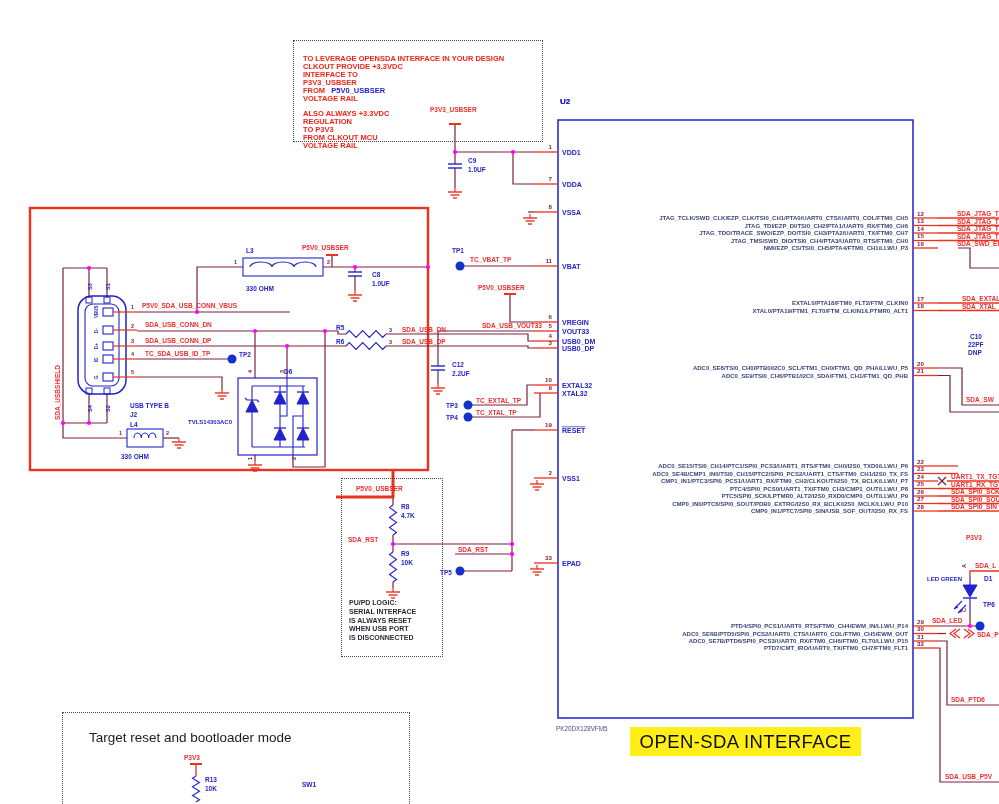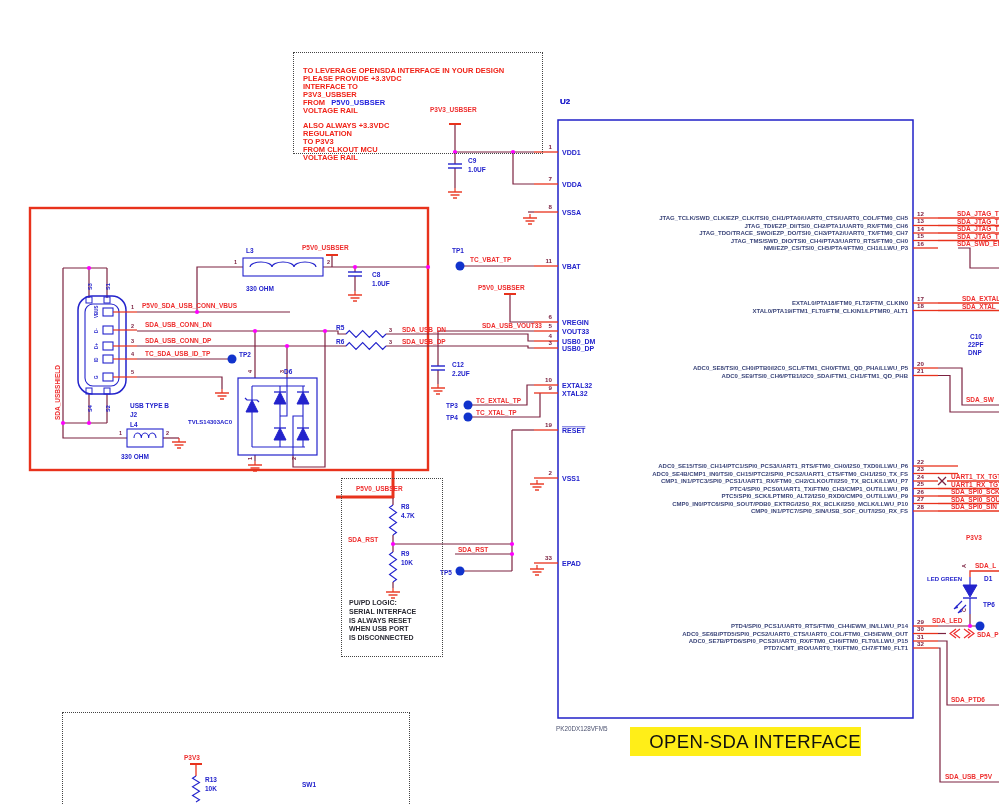--- a/index.html
+++ b/index.html
@@ -1,29 +1,29 @@
 <!DOCTYPE html>
 <html><head>
 <meta charset="utf-8">
 <style>
   html,body{margin:0;padding:0;background:#ffffff;}
   .canvas{position:relative;width:999px;height:804px;background:#fff;overflow:hidden;
           font-family:"Liberation Sans",sans-serif;}
   svg{position:absolute;left:0;top:0;}
   .note{position:absolute;border:1px dotted #444;box-sizing:border-box;background:transparent;}
-  #design-note{left:293px;top:52px;width:250px;height:102px;padding:14px 4px 0 9px;
+  #design-note{left:293px;top:40px;width:250px;height:102px;padding:14px 4px 0 9px;
                font-size:7.5px;line-height:7.9px;color:#f02318;font-weight:bold;letter-spacing:0;}
   #design-note .blank{height:7.9px;}
   #design-note .bluenet{color:#2222dd;}
   #pupd-note{left:341px;top:478px;width:102px;height:179px;padding:120px 2px 0 7px;
              font-size:7px;line-height:8.8px;color:#2a2a33;font-weight:bold;}
   #button-note{left:62px;top:712px;width:348px;height:110px;padding:17px 4px 0 26px;
                font-size:13.5px;line-height:16px;color:#1c1c1c;}
   #title-badge{position:absolute;left:630px;top:727px;width:231px;height:29px;background:#ffee18;
-               color:#101010;font-size:18.5px;line-height:29px;text-align:right;letter-spacing:0.4px;}
+               color:#101010;font-size:18.5px;line-height:29px;text-align:center;letter-spacing:0.4px;}
   #part-label{position:absolute;left:556px;top:725px;font-size:6.3px;color:#4c5270;}
 </style>
 </head>
 <body>
 
 <div class="canvas">
 
   <svg id="schsvg" width="999" height="804" viewBox="0 0 999 804">
       <rect x="30" y="208" width="398" height="262" fill="none" stroke="#e8321c" stroke-width="2.4"></rect>
       <polyline points="393,470 393,498" fill="none" stroke="#e8321c" stroke-width="3"></polyline>
@@ -422,21 +422,21 @@
       <text x="252" y="460" fill="#7c2240" font-size="5.5" font-family="&quot;Liberation Sans&quot;,sans-serif" text-anchor="start" font-weight="bold" transform="rotate(-90 252 460)">1</text>
       <text x="296" y="460" fill="#7c2240" font-size="5.5" font-family="&quot;Liberation Sans&quot;,sans-serif" text-anchor="start" font-weight="bold" transform="rotate(-90 296 460)">2</text>
       <text x="389" y="332" fill="#7c2240" font-size="5.5" font-family="&quot;Liberation Sans&quot;,sans-serif" text-anchor="start" font-weight="bold">3</text>
       <text x="389" y="344" fill="#7c2240" font-size="5.5" font-family="&quot;Liberation Sans&quot;,sans-serif" text-anchor="start" font-weight="bold">3</text>
       <text x="966" y="568" fill="#7c2240" font-size="5.5" font-family="&quot;Liberation Sans&quot;,sans-serif" text-anchor="start" font-weight="bold" transform="rotate(-90 966 568)">A</text>
       <text x="966" y="612" fill="#7c2240" font-size="5.5" font-family="&quot;Liberation Sans&quot;,sans-serif" text-anchor="start" font-weight="bold" transform="rotate(-90 966 612)">C</text>
     </svg>
 
   <div class="note" id="design-note">
       <div>TO LEVERAGE OPENSDA INTERFACE IN YOUR DESIGN</div>
-      <div>PLEASE PROVIDE +3.3VDC</div>
+      <div>CLKOUT PROVIDE +3.3VDC</div>
       <div>INTERFACE TO</div>
       <div>P3V3_USBSER</div>
       <div><span>FROM&nbsp;&nbsp;&nbsp;</span><span class="bluenet">P5V0_USBSER</span></div>
       <div>VOLTAGE RAIL</div>
       <div class="blank">&nbsp;</div>
       <div>ALSO ALWAYS +3.3VDC</div>
       <div>REGULATION</div>
       <div>TO P3V3</div>
       <div>FROM CLKOUT MCU</div>
       <div>VOLTAGE RAIL</div>
@@ -444,19 +444,20 @@
 
   <div class="note" id="pupd-note">
       <div>PU/PD LOGIC:</div>
       <div>SERIAL INTERFACE</div>
       <div>IS ALWAYS RESET</div>
       <div>WHEN USB PORT</div>
       <div>IS DISCONNECTED</div>
     </div>
 
   <div class="note" id="button-note">
+    <div>Target reset and bootloader mode</div>
   </div>
 
   <div id="title-badge">OPEN-SDA INTERFACE</div>
 
   <div id="part-label">PK20DX128VFM5</div>
 
 </div>
 
 </body></html>

